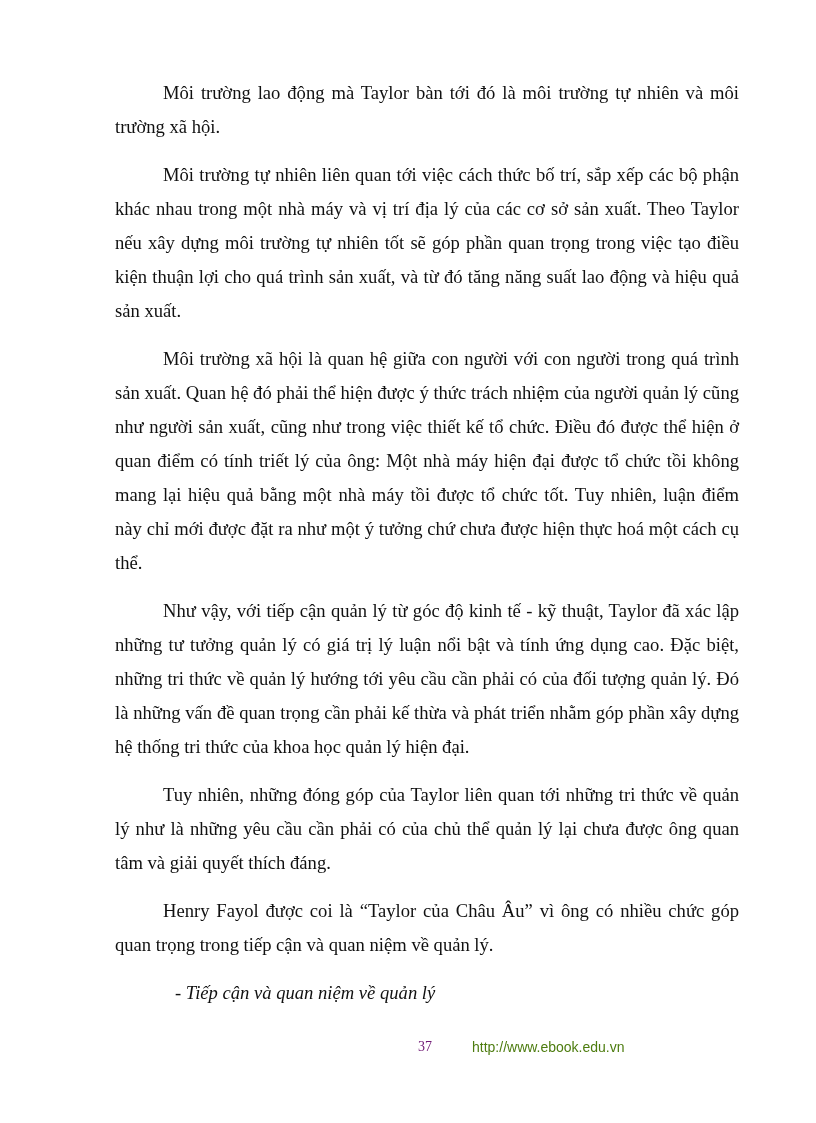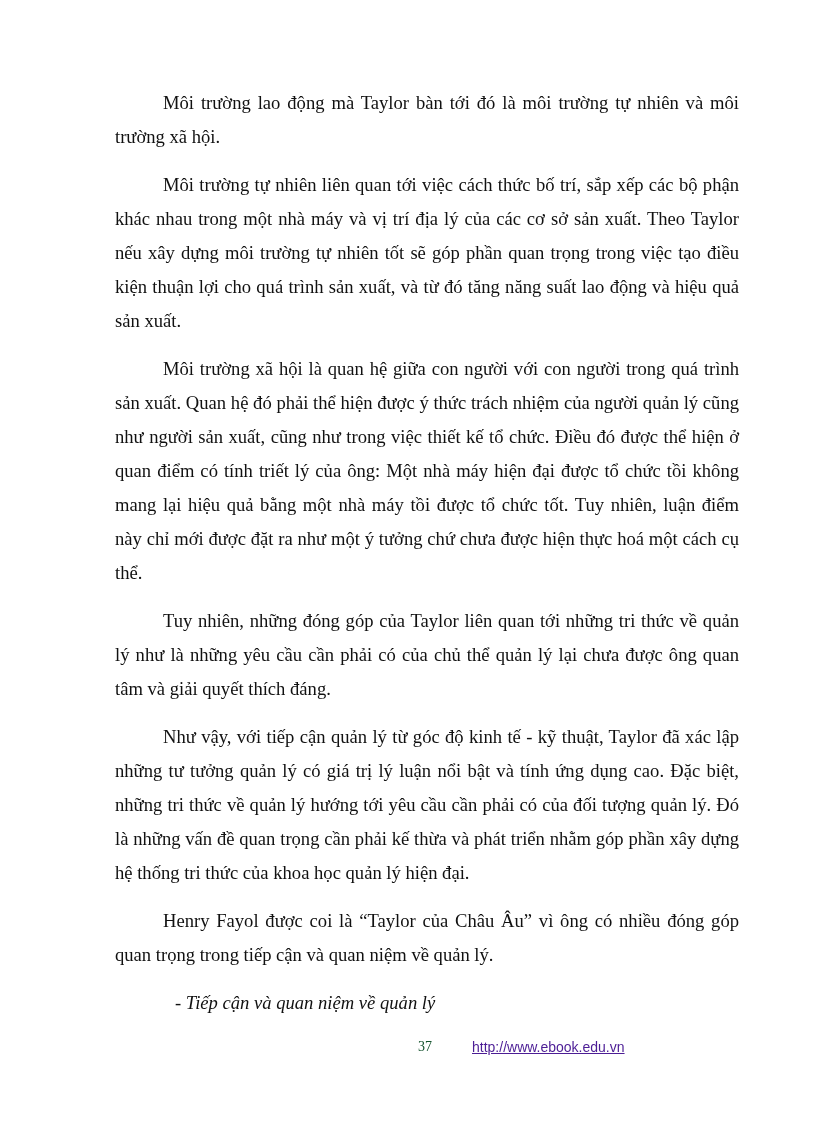--- a/index.html
+++ b/index.html
@@ -11,21 +11,21 @@
       width: 816px;
       height: 1123px;
       position: relative;
       overflow: hidden;
       font-family: "Liberation Serif", "DejaVu Serif", serif;
       color: #111111;
     }
     .page {
       position: absolute;
       left: 115px;
-      top: 86px;
+      top: 76px;
       width: 624px;
     }
     .para {
       margin: 0 0 14px 0;
       font-size: 18.6px;
       line-height: 34px;
       text-align: justify;
       text-indent: 48px;
     }
     .heading {
@@ -49,41 +49,40 @@
       left: 0;
       width: 816px;
       height: 20px;
     }
     .page-number {
       position: absolute;
       left: 418px;
       top: 0;
       font-family: "Liberation Serif", serif;
       font-size: 14px;
-      color: #14532d;
+      color: #701a75;
     }
     .footer-url {
       position: absolute;
       left: 472px;
       top: 0;
       font-family: "Liberation Sans", "DejaVu Sans", sans-serif;
       font-size: 14px;
-      color: #4c1d95;
-      text-decoration: underline;
+      color: #4d7c0f;
     }
   </style>
 </head>
 <body>
 
 <div class="page">
   <p class="para">Môi trường lao động mà Taylor bàn tới đó là môi trường tự nhiên và môi trường xã hội.</p>
   <p class="para">Môi trường tự nhiên liên quan tới việc cách thức bố trí, sắp xếp các bộ phận khác nhau trong một nhà máy và vị trí địa lý của các cơ sở sản xuất. Theo Taylor nếu xây dựng môi trường tự nhiên tốt sẽ góp phần quan trọng trong việc tạo điều kiện thuận lợi cho quá trình sản xuất, và từ đó tăng năng suất lao động và hiệu quả sản xuất.</p>
   <p class="para">Môi trường xã hội là quan hệ giữa con người với con người trong quá trình sản xuất. Quan hệ đó phải thể hiện được ý thức trách nhiệm của người quản lý cũng như người sản xuất, cũng như trong việc thiết kế tổ chức. Điều đó được thể hiện ở quan điểm có tính triết lý của ông: Một nhà máy hiện đại được tổ chức tồi không mang lại hiệu quả bằng một nhà máy tồi được tổ chức tốt. Tuy nhiên, luận điểm này chỉ mới được đặt ra như một ý tưởng chứ chưa được hiện thực hoá một cách cụ thể.</p>
+  <p class="para">Như vậy, với tiếp cận quản lý từ góc độ kinh tế - kỹ thuật, Taylor đã xác lập những tư tưởng quản lý có giá trị lý luận nổi bật và tính ứng dụng cao. Đặc biệt, những tri thức về quản lý hướng tới yêu cầu cần phải có của đối tượng quản lý. Đó là những vấn đề quan trọng cần phải kế thừa và phát triển nhằm góp phần xây dựng hệ thống tri thức của khoa học quản lý hiện đại.</p>
   <p class="para">Tuy nhiên, những đóng góp của Taylor liên quan tới những tri thức về quản lý như là những yêu cầu cần phải có của chủ thể quản lý lại chưa được ông quan tâm và giải quyết thích đáng.</p>
-  <p class="para">Như vậy, với tiếp cận quản lý từ góc độ kinh tế - kỹ thuật, Taylor đã xác lập những tư tưởng quản lý có giá trị lý luận nổi bật và tính ứng dụng cao. Đặc biệt, những tri thức về quản lý hướng tới yêu cầu cần phải có của đối tượng quản lý. Đó là những vấn đề quan trọng cần phải kế thừa và phát triển nhằm góp phần xây dựng hệ thống tri thức của khoa học quản lý hiện đại.</p>
-  <p class="para">Henry Fayol được coi là “Taylor của Châu Âu” vì ông có nhiều đóng góp quan trọng trong tiếp cận và quan niệm về quản lý.</p>
+  <p class="para">Henry Fayol được coi là “Taylor của Châu Âu” vì ông có nhiều chức góp quan trọng trong tiếp cận và quan niệm về quản lý.</p>
   <p class="subheading">- Tiếp cận và quan niệm về quản lý</p>
 </div>
 
 <div class="footer">
   <span class="page-number">37</span>
   <span class="footer-url">http://www.ebook.edu.vn</span>
 </div>
 
 </body></html>

